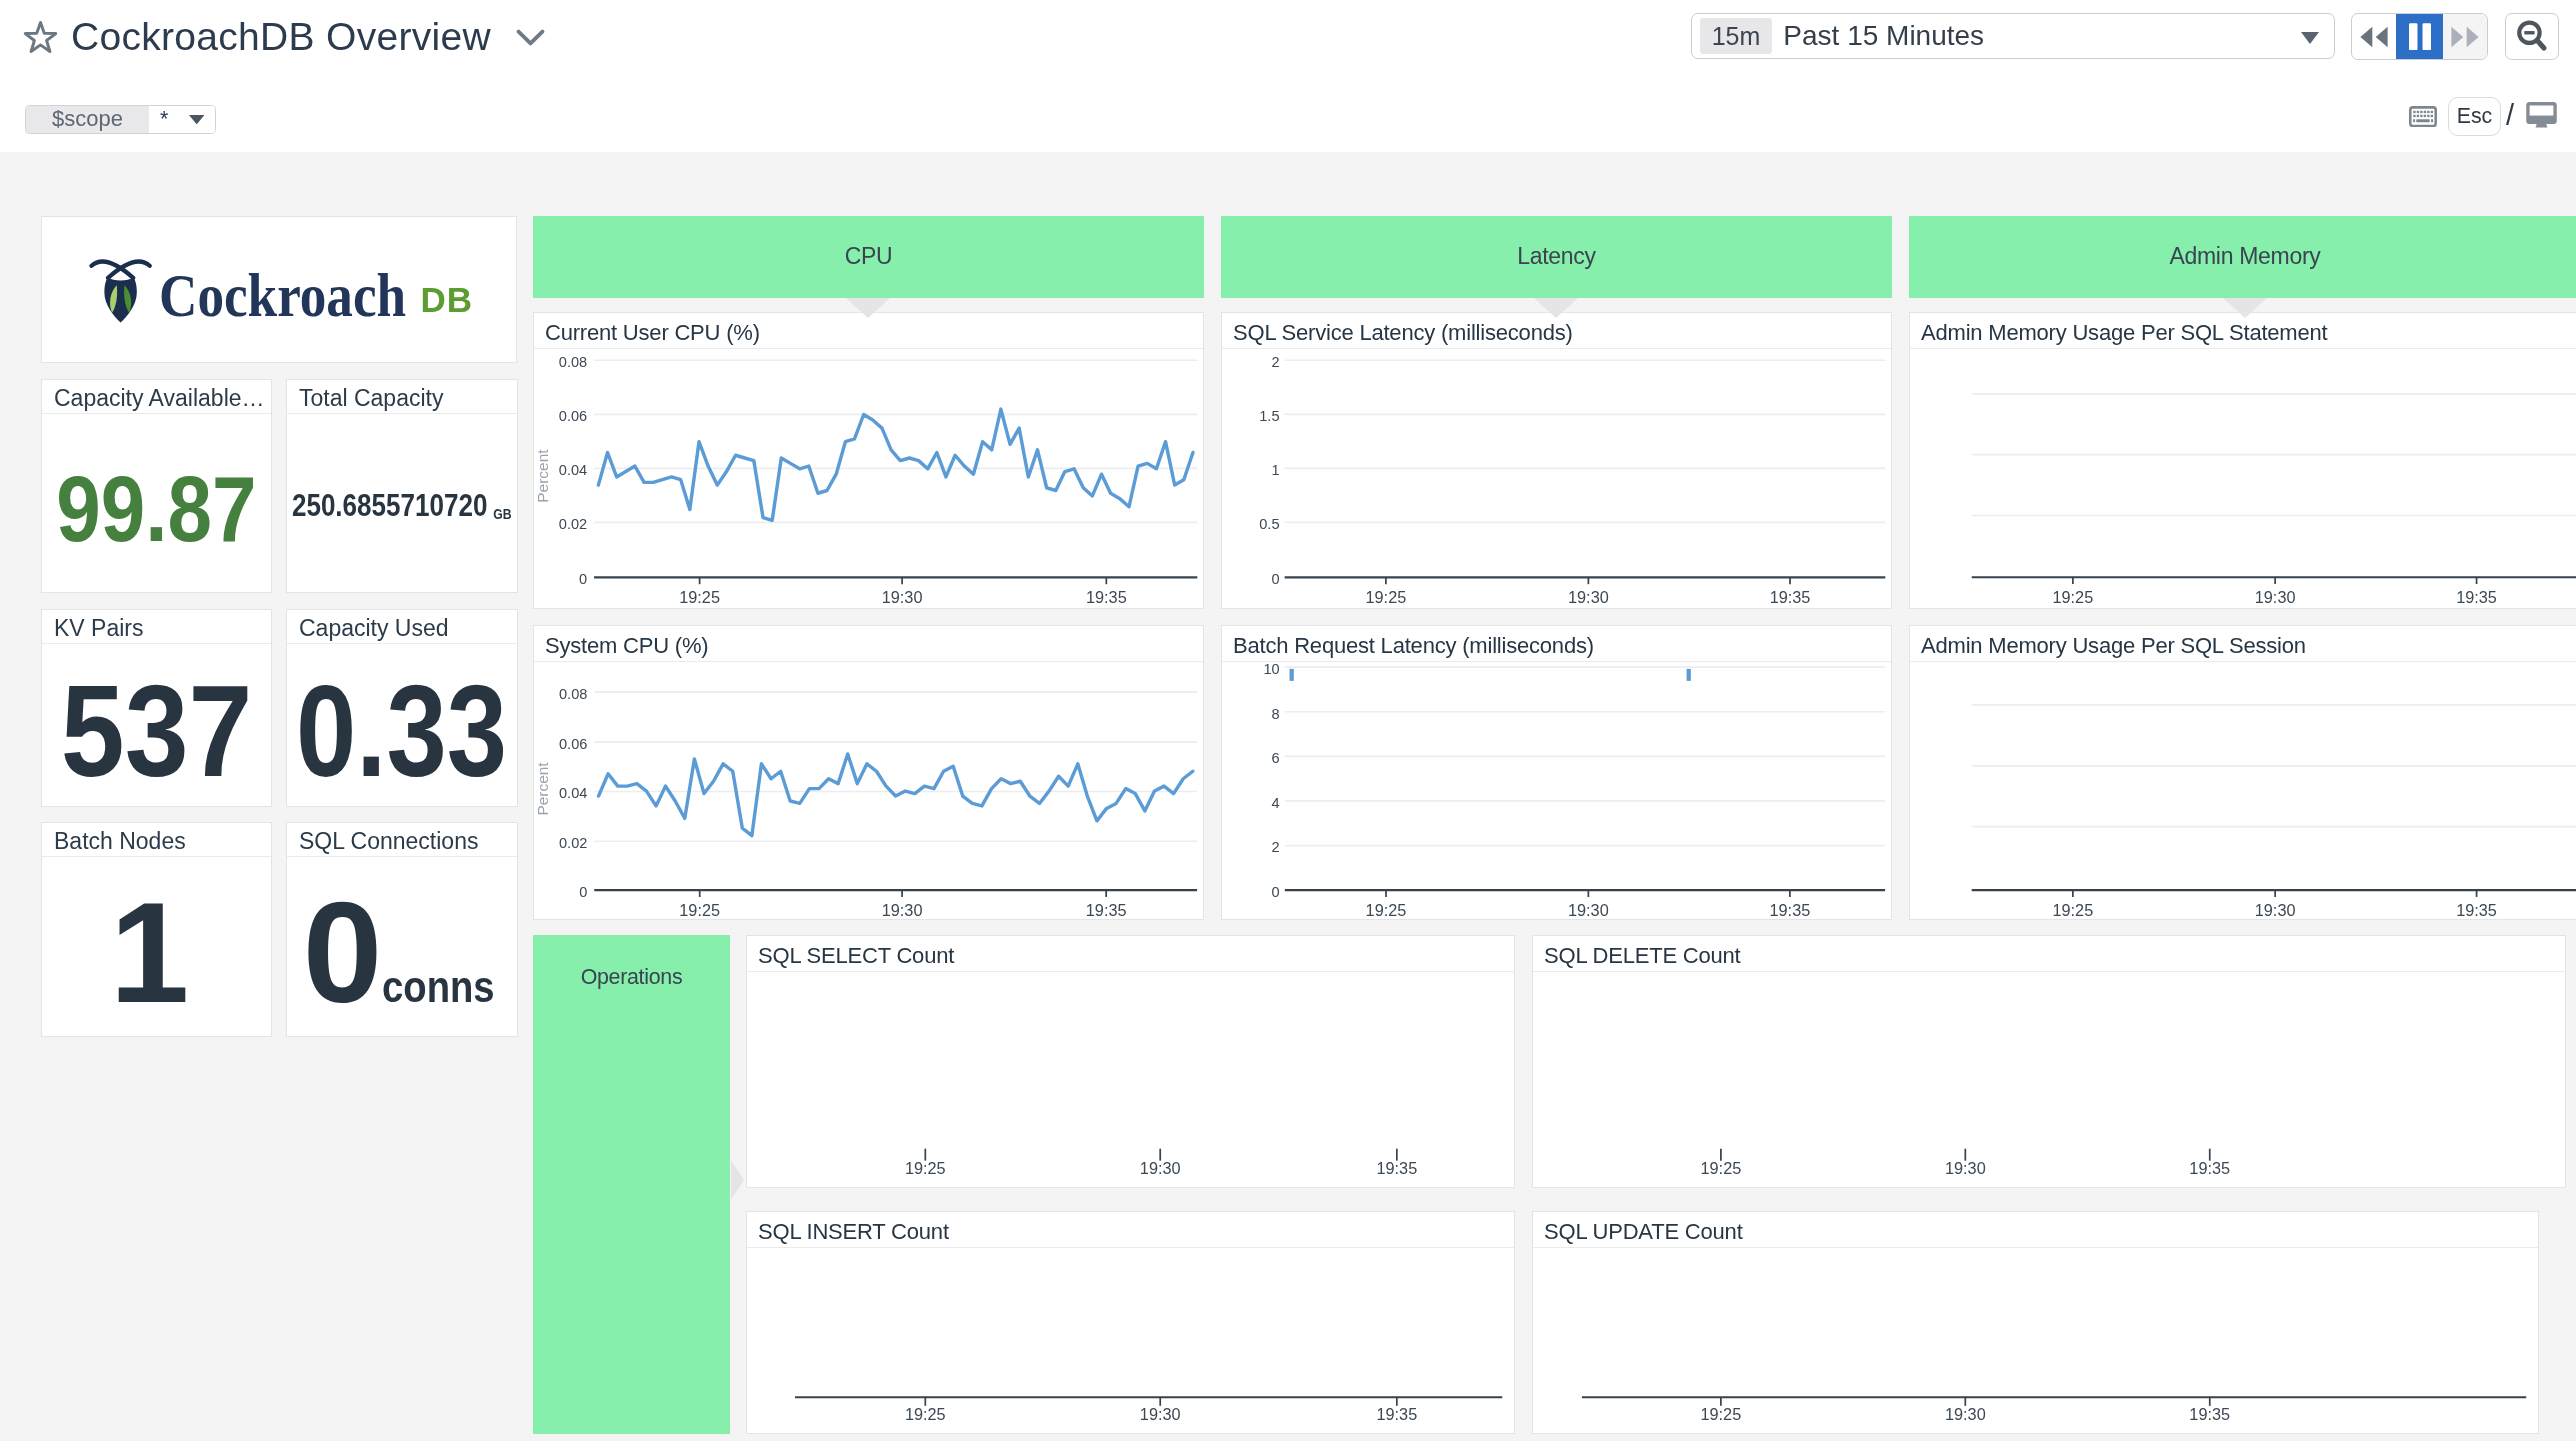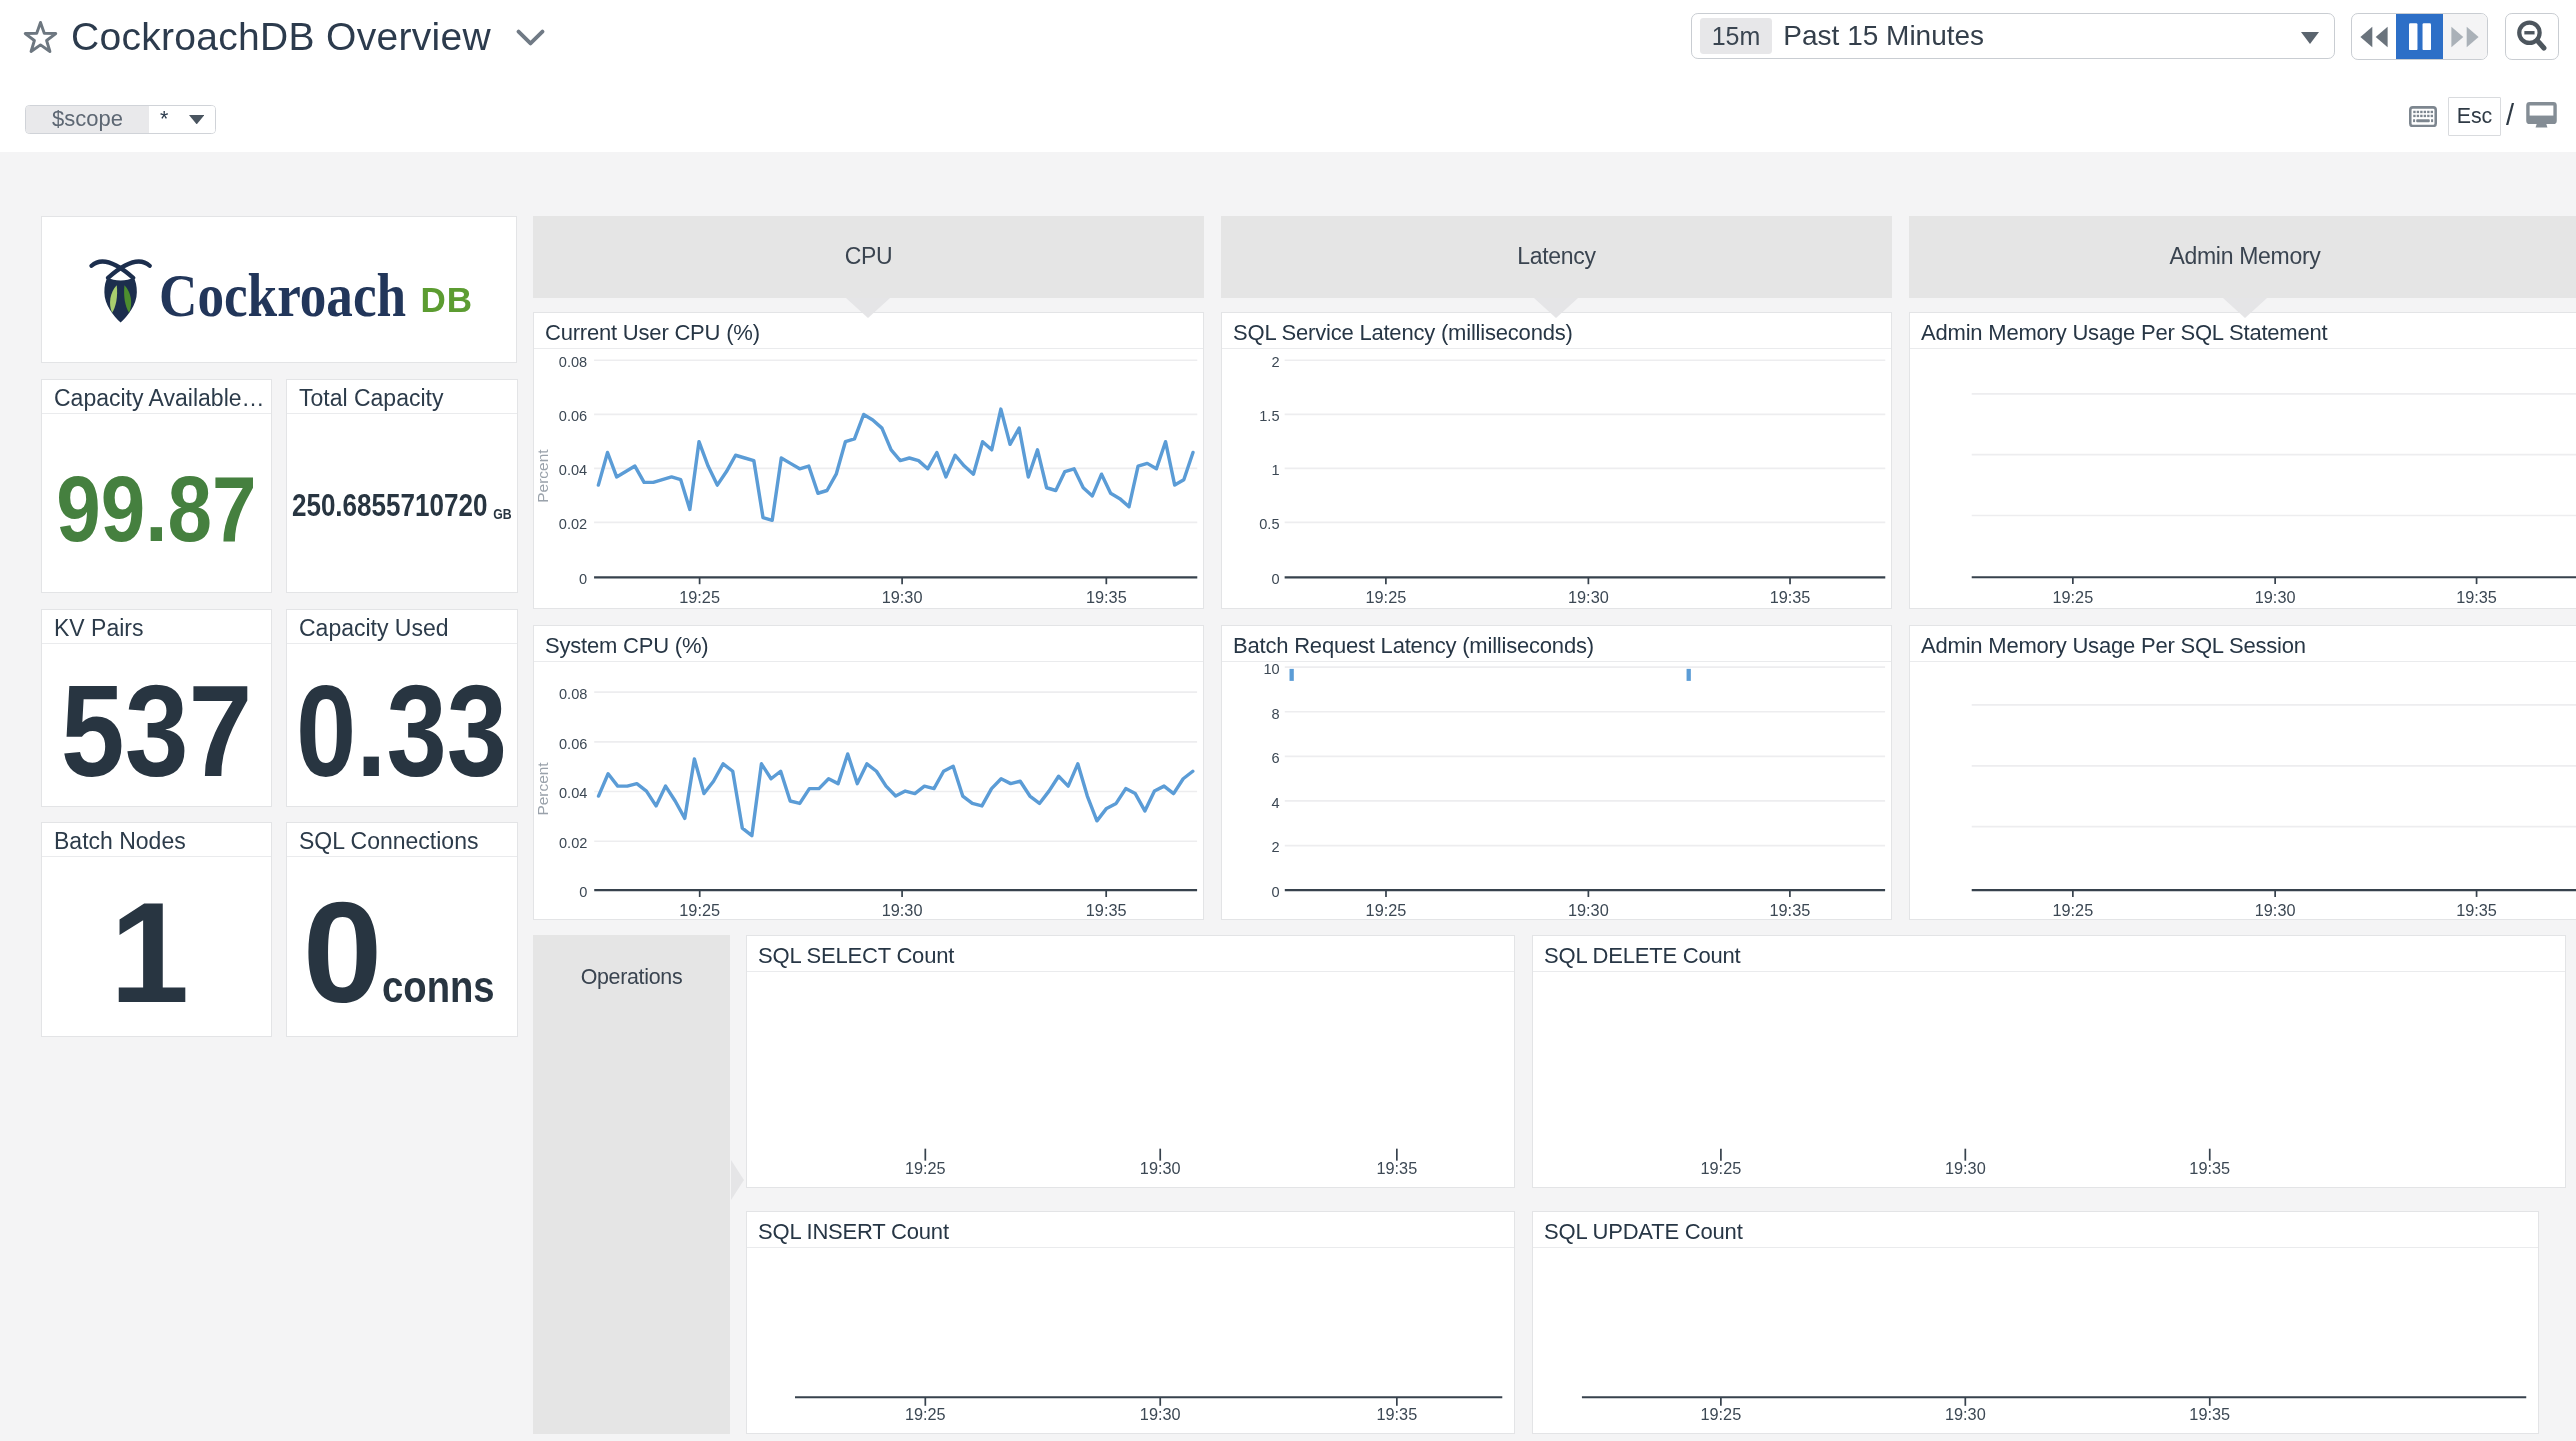--- a/index.html
+++ b/index.html
@@ -1,20 +1,20 @@
 <!DOCTYPE html>
 <html style="font-size:13.7px"><head><meta charset="utf-8"><style>
 * { margin:0; padding:0; box-sizing:border-box; }
 html,body { width:2576px; height:1441px; background:#fff; font-family:"Liberation Sans",sans-serif; position:relative; overflow:hidden; }
 .content { position:absolute; left:0; top:152px; width:2576px; height:1290px; background:#f4f4f5; }
 .card { position:absolute; background:#fff; border:1.7px solid #e3e4e6; }
 .ctitle { height:36px; line-height:39px; padding-left:11px; font-size:22px; letter-spacing:-0.2px; color:#273645; border-bottom:1.7px solid #eaebed; white-space:nowrap; overflow:hidden; }
 .stitle { height:34px; line-height:37px; padding-left:12px; font-size:23px; color:#2c3b4a; border-bottom:1.7px solid #eaebed; white-space:nowrap; overflow:hidden; }
 .sval { position:absolute; left:0; top:34px; right:0; bottom:0; display:flex; align-items:center; justify-content:center; }
-.ghead { position:absolute; background:#e5e5e5; text-align:center; color:#3a4450; font-size:23px; letter-spacing:-0.3px; }
+.ghead { position:absolute; background:#86efac; text-align:center; color:#3a4450; font-size:23px; letter-spacing:-0.3px; }
 .ghead span { display:block; margin-top:27.4px; }
 .notch-d { position:absolute; width:0; height:0; border-left:22px solid transparent; border-right:22px solid transparent; border-top:20px solid #e5e5e7; z-index:5; }
 .notch-r { position:absolute; width:0; height:0; border-top:20.6px solid transparent; border-bottom:20.6px solid transparent; border-left:13px solid #e5e5e7; z-index:5; }
 svg text { font-family:"Liberation Sans",sans-serif; }
 </style></head><body>
 <svg width="35" height="37" viewBox="0 0 36 38" style="position:absolute;left:23px;top:20px">
 <path d="M18 2.5 L21.88 13.66 L33.7 13.9 L24.28 21.04 L27.7 32.35 L18 25.6 L8.3 32.35 L11.72 21.04 L2.3 13.9 L14.12 13.66 Z" fill="none" stroke="#6d7780" stroke-width="3" stroke-linejoin="round"></path>
   </svg>
 <div style="position:absolute;left:71px;top:14.6px;font-size:39px;letter-spacing:0.3px;color:#2c3b4d;">CockroachDB Overview</div>
 <svg width="29" height="19" viewBox="0 0 34 22" style="position:absolute;left:516px;top:28px">
@@ -74,21 +74,21 @@
       <rect x="9.1" y="10.2" width="2.8" height="2.8"></rect>
       <rect x="13.2" y="10.2" width="2.8" height="2.8"></rect>
       <rect x="17.3" y="10.2" width="2.8" height="2.8"></rect>
       <rect x="21.4" y="10.2" width="2.8" height="2.8"></rect>
       <rect x="25.5" y="10.2" width="2.8" height="2.8"></rect>
 <rect x="8.5" y="15.5" width="16" height="3.4" rx="1"></rect>
 <rect x="4.8" y="15.5" width="2.4" height="3.4"></rect>
       <rect x="26" y="15.5" width="2.4" height="3.4"></rect>
 </g>
   </svg>
-<div style="position:absolute;left:2448px;top:97px;width:53px;height:39px;border:1.7px solid #d9dbde;border-radius:1px;background:#fff;text-align:center;line-height:36px;font-size:21.4px;color:#2f3a45;">Esc</div>
+<div style="position:absolute;left:2448px;top:97px;width:53px;height:39px;border:1.7px solid #d9dbde;border-radius:10px;background:#fff;text-align:center;line-height:36px;font-size:21.4px;color:#2f3a45;">Esc</div>
 <div style="position:absolute;left:2506px;top:99px;font-size:29px;color:#2f3a45;">/</div>
 <svg width="31" height="28" viewBox="0 0 36 33" style="position:absolute;left:2526px;top:102px">
 <rect x="2" y="2" width="32" height="22" rx="2" fill="none" stroke="#848d95" stroke-width="4"></rect>
 <rect x="2" y="16" width="32" height="8" fill="#848d95"></rect>
 <path d="M13 24 L23 24 L25 30 L11 30 Z" fill="#848d95"></path>
 </svg>
 <div class="content"></div>
 <div class="ghead" style="left:533px;top:216px;width:671px;height:82px;">
     <span>CPU</span>
   </div>

